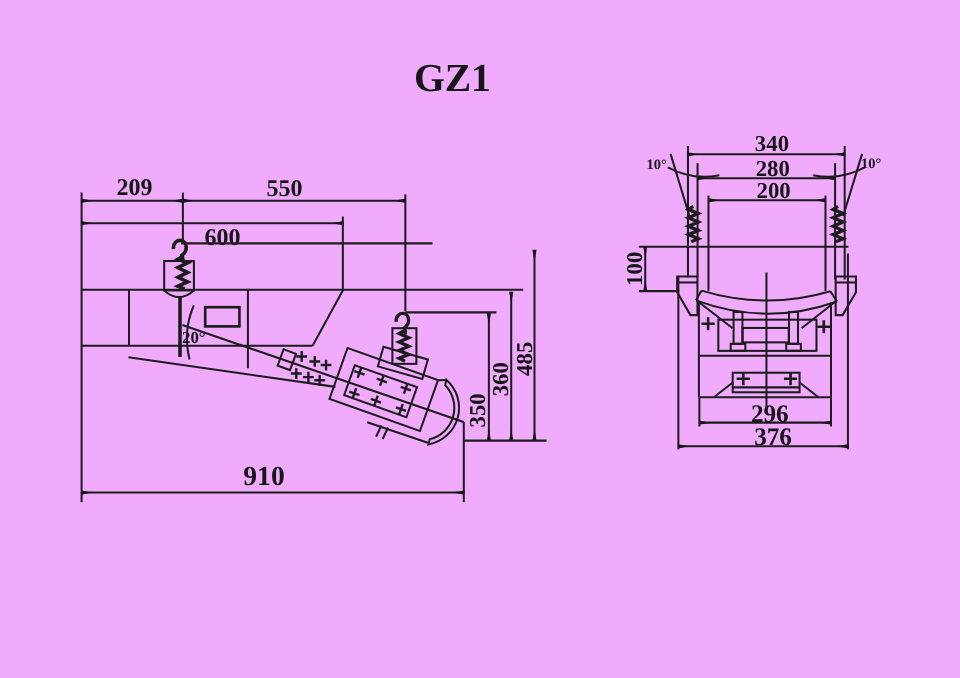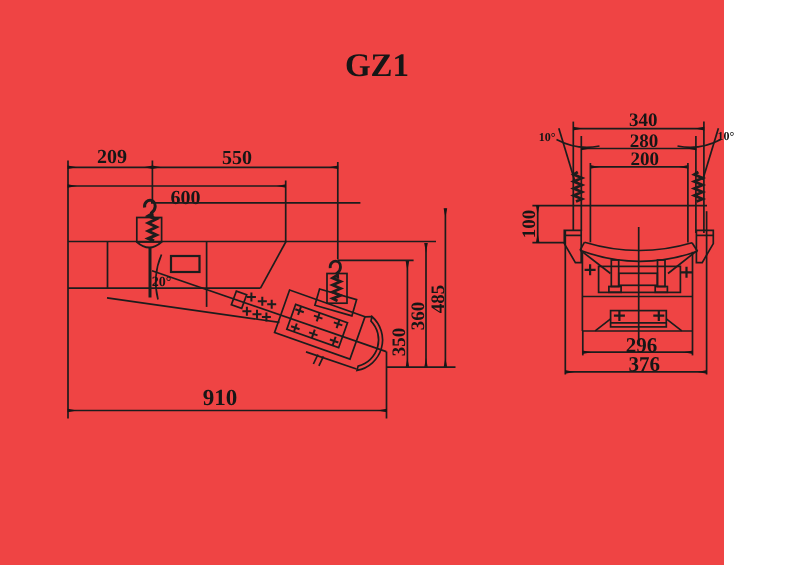--- a/index.html
+++ b/index.html
@@ -1,16 +1,16 @@
 <!DOCTYPE html>
 <html><head>
 <meta charset="utf-8">
 <style>
   html,body{margin:0;padding:0;background:#ffffff;}
-  .wrap{width:724px;height:565px;background:#ef4444;position:relative;}
+  .wrap{width:800px;height:565px;background:#f0abfc;position:relative;}
   svg{position:absolute;top:0;left:0;}
   text{font-family:"Liberation Serif", serif;font-weight:bold;fill:#161616;-webkit-font-smoothing:antialiased;text-rendering:geometricPrecision;}
 </style>
 </head>
 <body>
 <div class="wrap">
 <svg width="800" height="565" viewBox="0 0 800 565">
 <defs>
 <marker id="ar" viewBox="0 0 10 8" refX="9.3" refY="4" markerWidth="10" markerHeight="8" markerUnits="userSpaceOnUse" orient="auto-start-reverse">
   <path d="M0.3,4 L9.7,2.2 L9.7,5.8 z" fill="#161616"></path>

